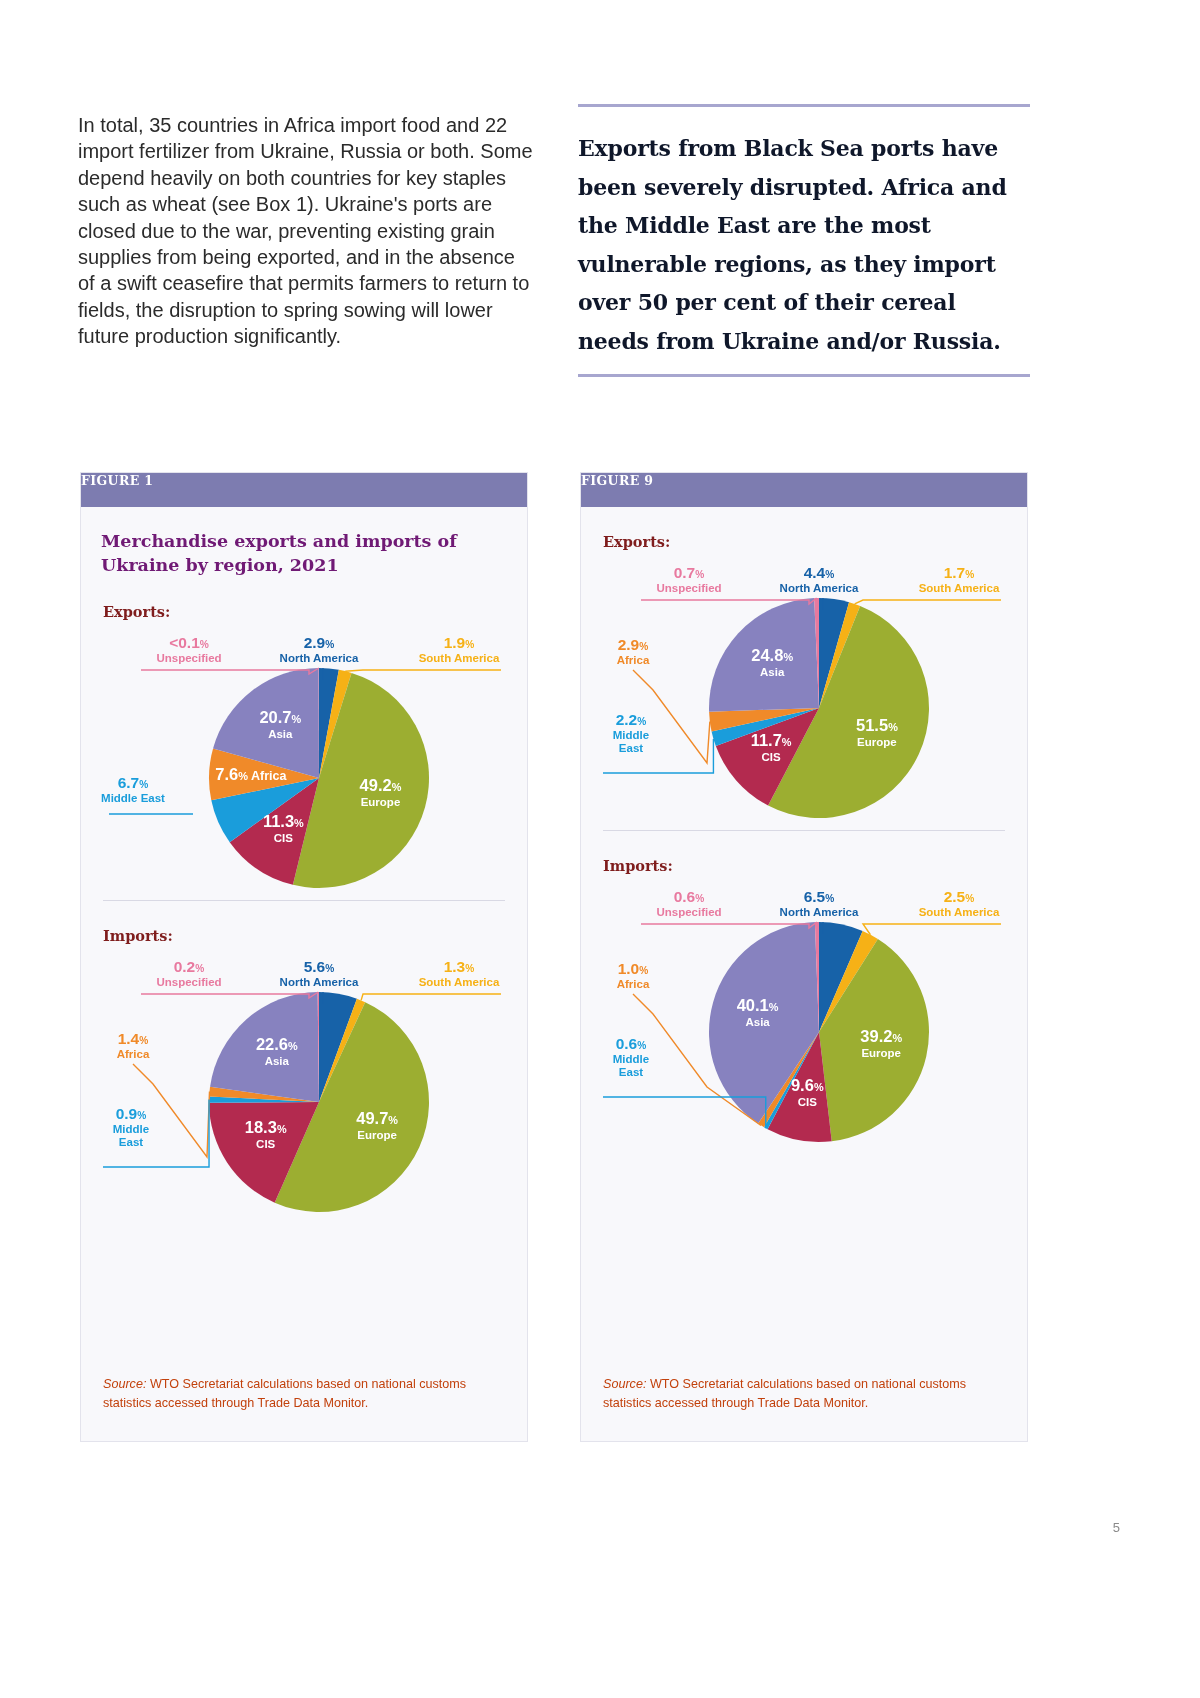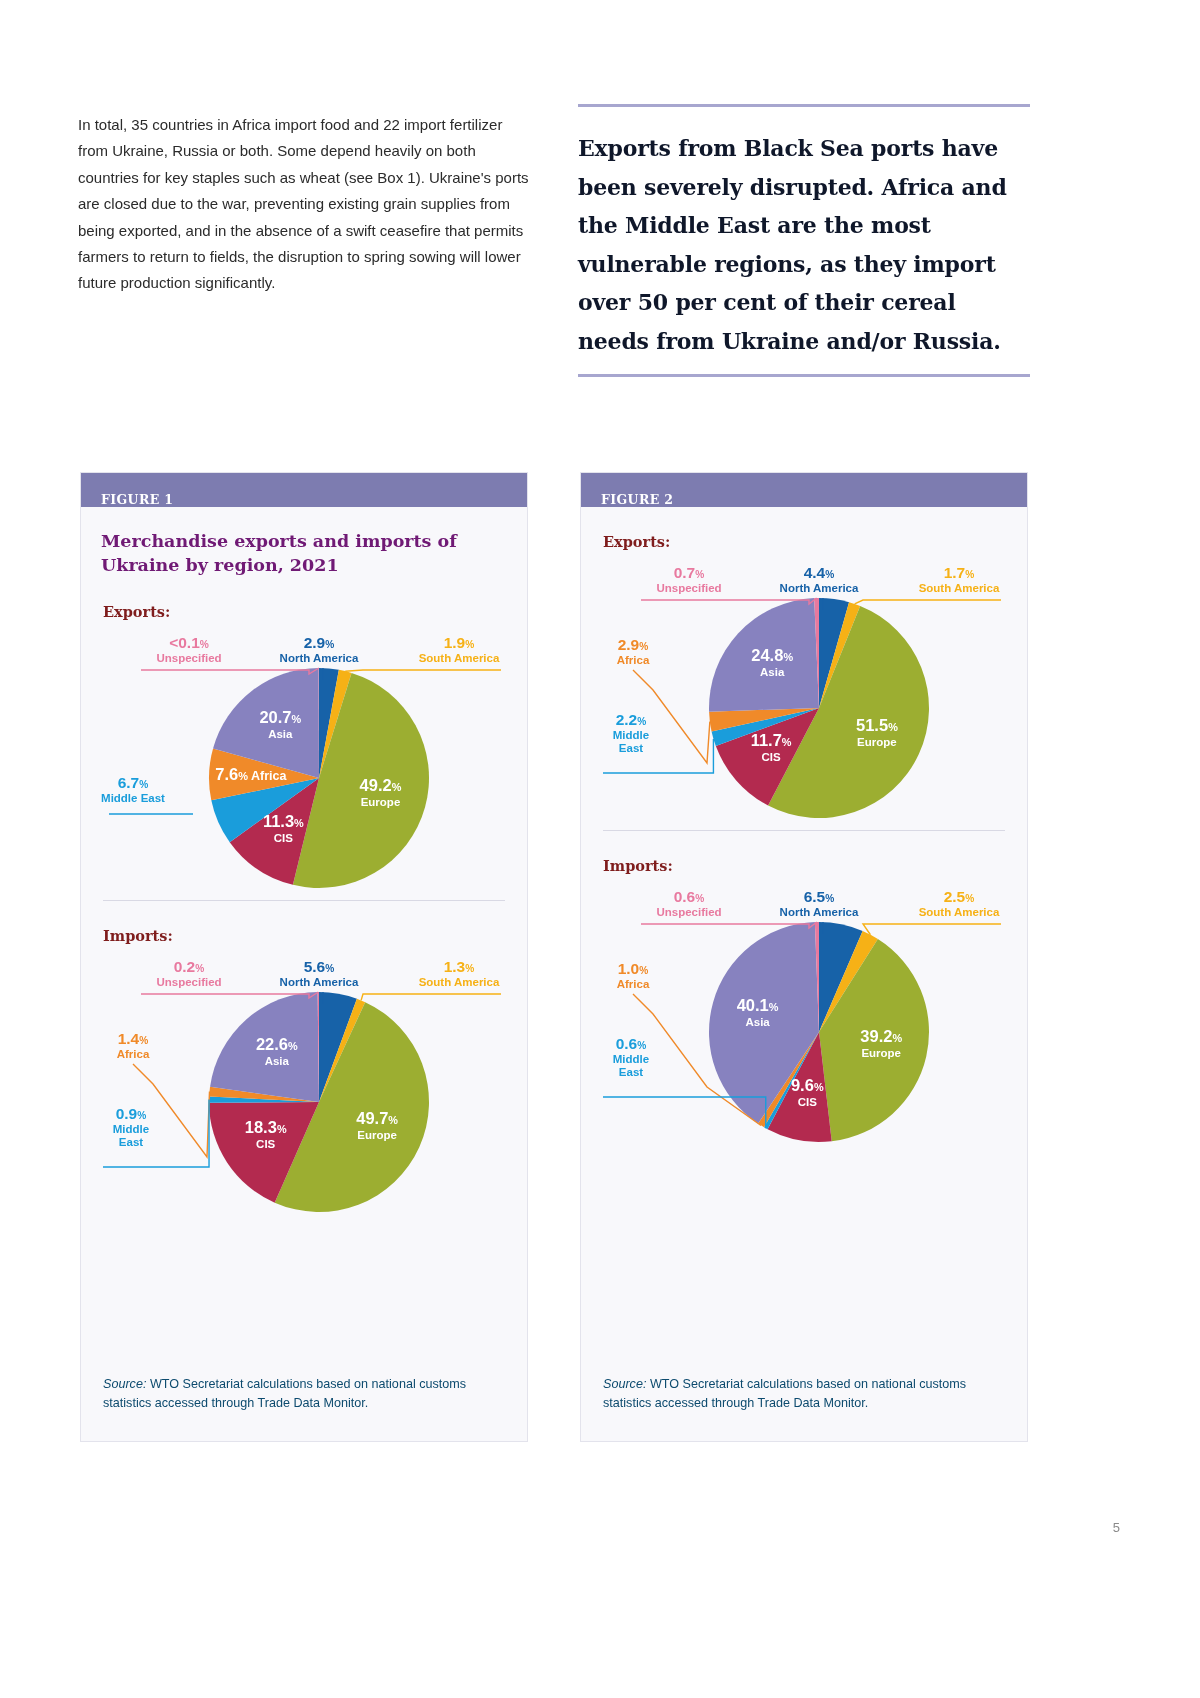--- a/index.html
+++ b/index.html
@@ -6,21 +6,21 @@
   html, body {
     width: 1200px; height: 1698px;
     background: #ffffff;
     font-family: "Liberation Sans", sans-serif;
   }
   .page { position: relative; width: 1200px; height: 1698px; background:#fff; }
 
   
   .body-text {
     position: absolute; left: 78px; top: 112px; width: 455px;
-    font-size: 15px; line-height: 26.4px; color: #2b2b2b;
+    font-size: 20px; line-height: 26.4px; color: #2b2b2b;
     font-family: "Liberation Sans", sans-serif;
   }
 
   .pull { position: absolute; left: 578px; top: 104px; width: 452px; }
   .pull-rule { height: 3px; background: #a7a6cf; width: 100%; }
   .pull-rule.bottom { margin-top: 14px; }
   .pull-text {
     color: #0f172a; font-weight: bold;
     font-family: "DejaVu Serif", serif;
     font-size: 22px; line-height: 38.5px;
@@ -30,22 +30,21 @@
 
   
   .figure {
     position: absolute; top: 472px; width: 448px; height: 970px;
     background: #f8f8fb; border: 1px solid #e3e3ec;
   }
   #fig1 { left: 80px; }
   #fig2 { left: 580px; }
 
   .fig-head {
-    height: 34px; background: #7d7cb0; display: flex; align-items: flex-end;
-    padding-left: 20px;
+    height: 34px; background: #7d7cb0; display: flex; align-items: flex-start;
   }
   .fig-head-label {
     color: #ffffff; font-family: "DejaVu Serif", serif;
     font-weight: bold; font-size: 12.5px; letter-spacing: 0.4px;
   }
   .fig-title {
     margin: 22px 20px 0 20px;
     color: #701a75; font-family: "DejaVu Serif", serif;
     font-weight: bold; font-size: 17.5px; line-height: 24px;
   }
@@ -54,21 +53,21 @@
     color: #7f1d1d; font-family: "DejaVu Serif", serif;
     font-weight: bold; font-size: 14.5px;
   }
   .chart-wrap { position: relative; width: 100%; }
   .chart-wrap svg { display: block; }
   .divider {
     margin: 0 22px; height: 1px; background: #d9d9e4;
   }
   .source {
     position: absolute; left: 22px; right: 20px; bottom: 28px;
-    font-size: 12.6px; line-height: 19px; color: #0c4a6e;
+    font-size: 12.6px; line-height: 19px; color: #c2410c;
   }
   .source i { font-style: italic; }
 
   .page-num {
     position: absolute; right: 80px; top: 1520px;
     font-size: 13px; color: #8a8a8a;
   }
 </style>
 </head>
 <body>
@@ -188,21 +187,21 @@
           <path d="M22 223 L128.02659751193175 223 L128.02659751193175 155.58116862982445" fill="none" stroke="#1a9ddb" stroke-width="1.4"></path>
         </svg>
       </div>
     <div class="source">
       <i>Source:</i><span> WTO Secretariat calculations based on national customs statistics accessed through Trade Data Monitor.</span>
     </div>
   </div>
 
   <div class="figure" id="fig2">
     <div class="fig-head">
-      <span class="fig-head-label">FIGURE 2</span>
+      <span class="fig-head-label">FIGURE 9</span>
     </div>
     <div class="section-label">Exports:</div>
     <div class="chart-wrap">
         <svg width="446" height="280" viewBox="0 0 446 280">
           <g>
             <path d="M 238 158 L 238 48 A 110 110 0 0 1 268.05399689693127 52.18526912324897 Z" fill="#1762a8"></path>
           </g>
           <g>
             <path d="M 238 158 L 268.05399689693127 52.18526912324897 A 110 110 0 0 1 279.17464999164207 55.99682260799044 Z" fill="#f6b116"></path>
           </g>

